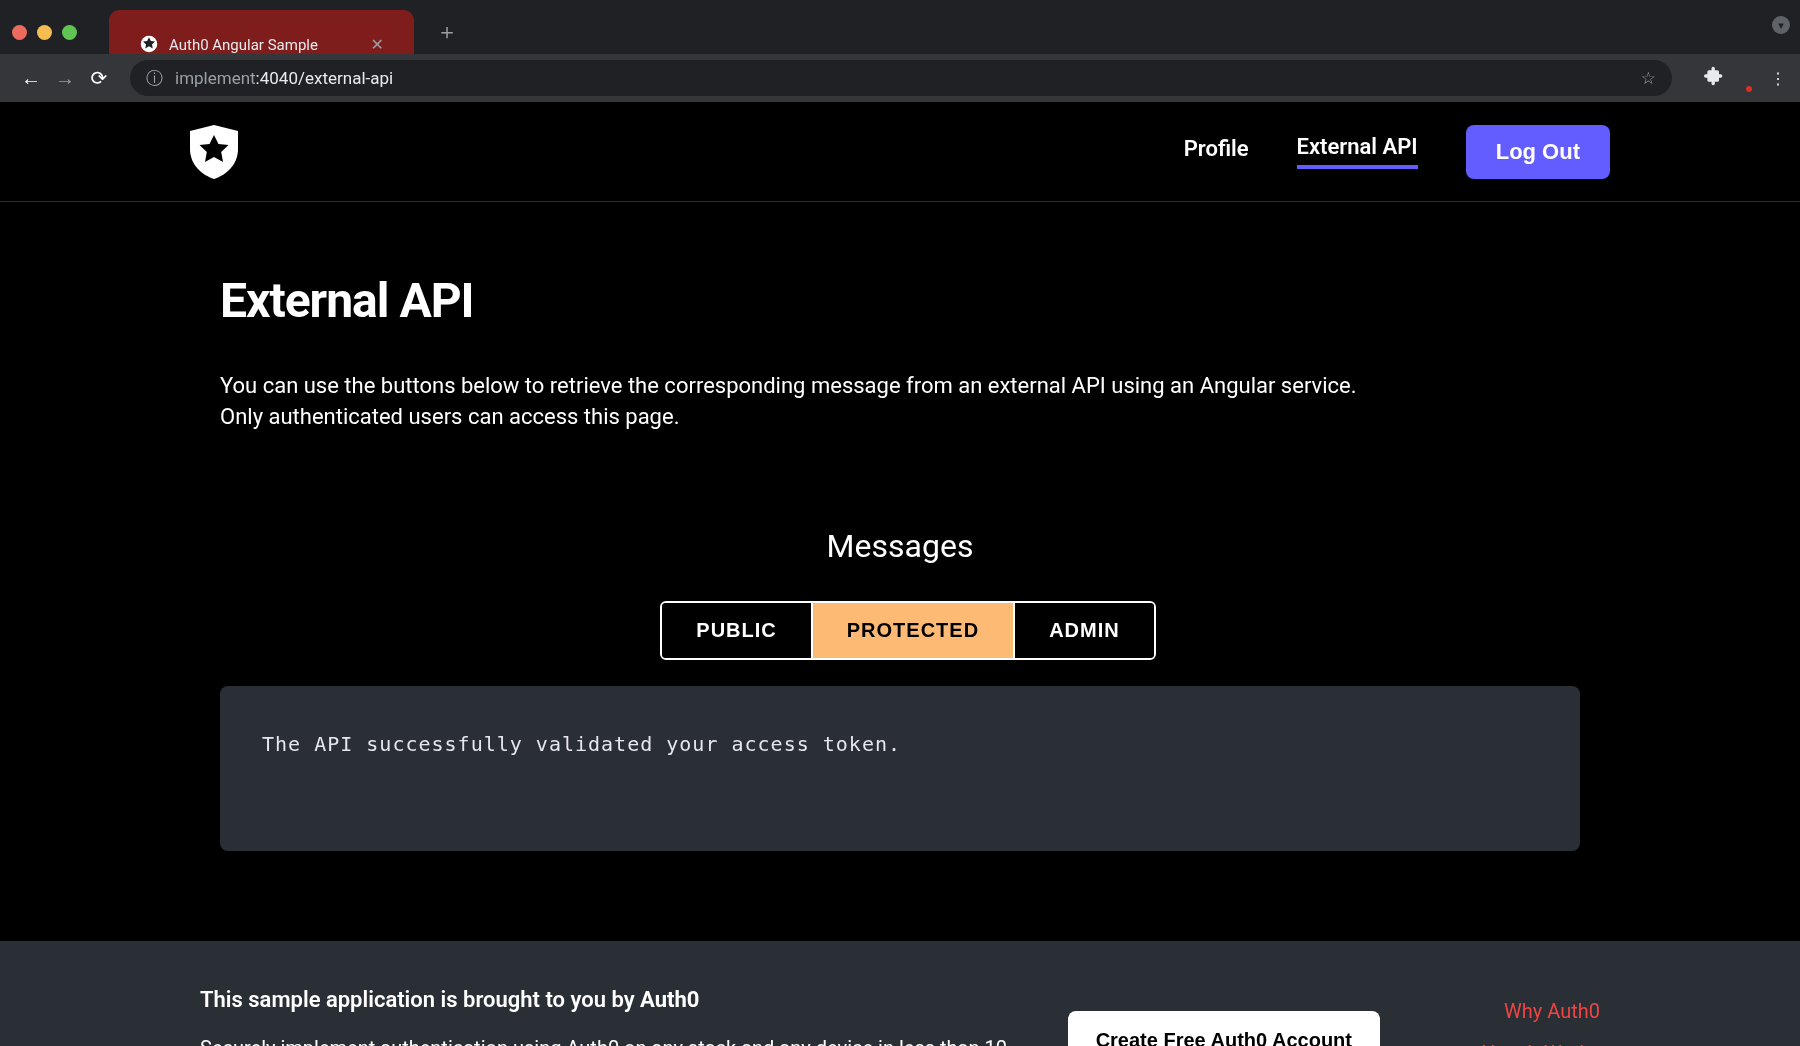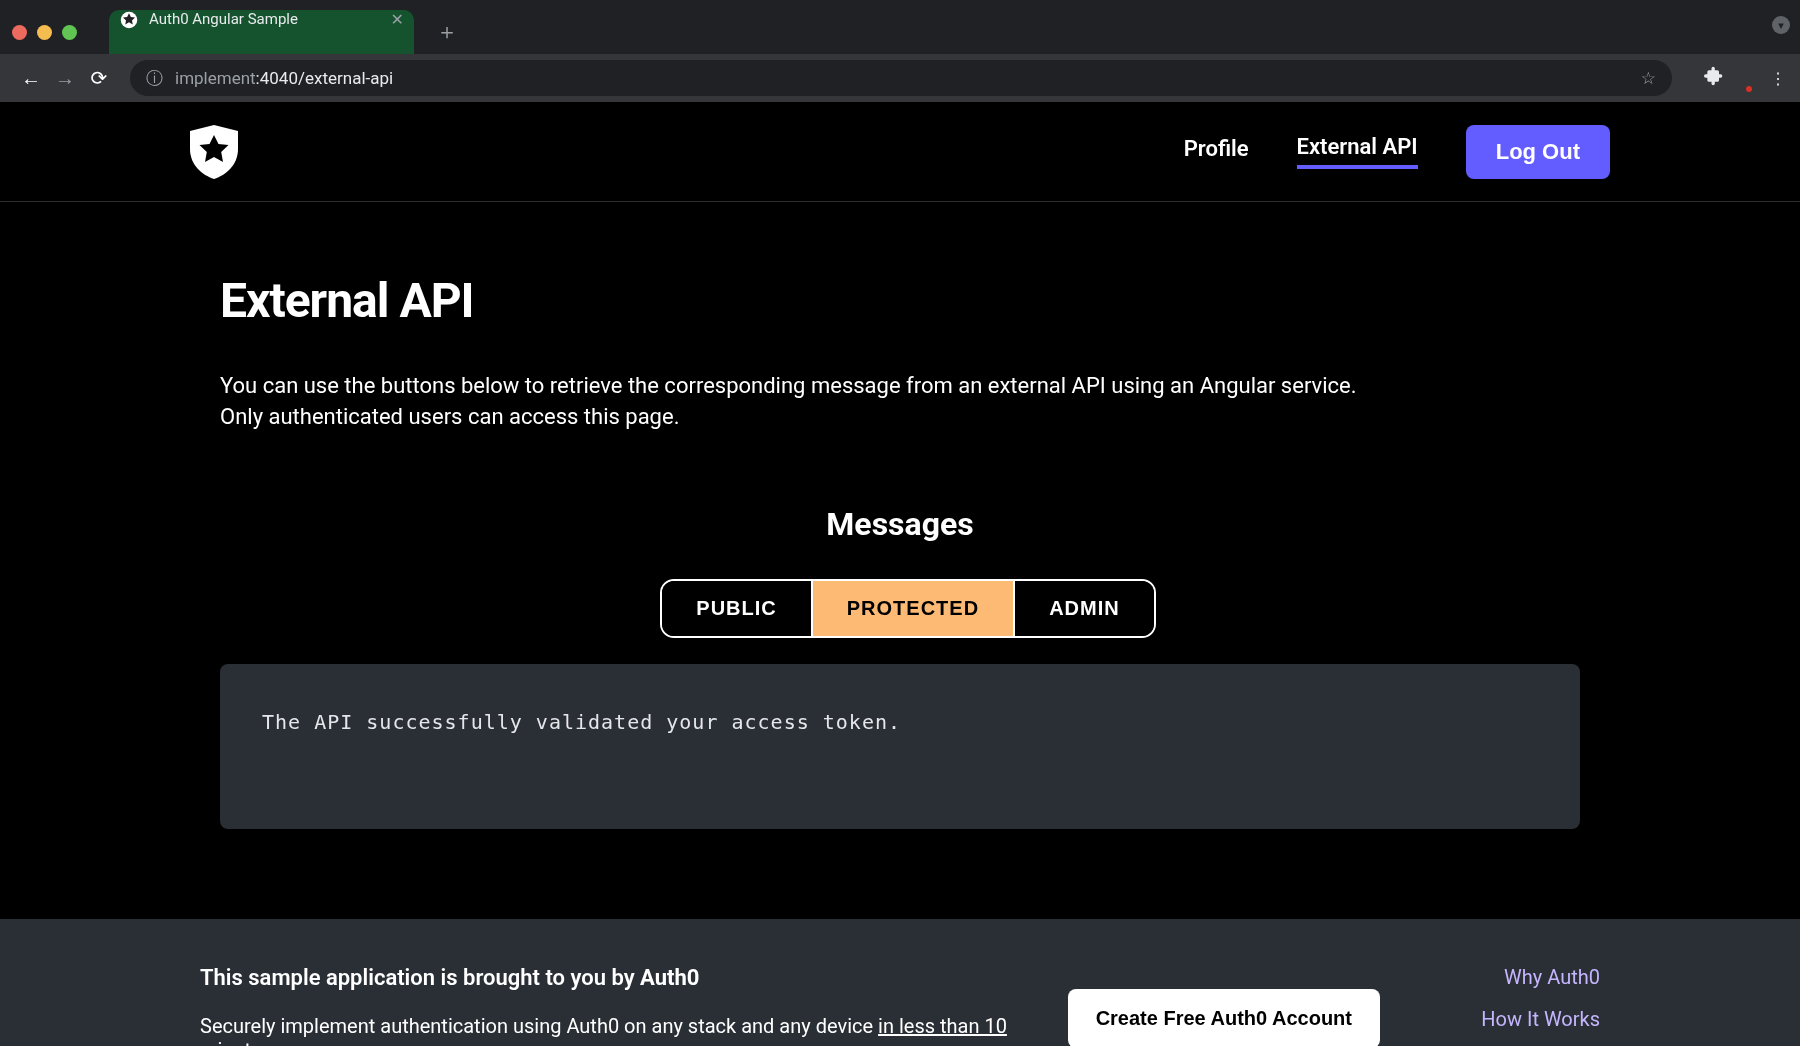--- a/index.html
+++ b/index.html
@@ -7,22 +7,22 @@
       width:1800px; height:1046px;
       font-family:-apple-system,BlinkMacSystemFont,"Segoe UI",Roboto,Helvetica,Arial,sans-serif;
       background:#000; overflow:hidden;
     }
     
     .chrome-top { background:#202124; }
     .tab-strip { height:54px; display:flex; align-items:center; padding:10px 10px 0 12px; }
     .traffic-light { width:15px; height:15px; border-radius:50%; margin-right:10px; }
     .tl-close { background:#ed6a5e; } .tl-min { background:#f5bd4f; } .tl-max { background:#61c554; }
     .tab {
-      margin-left:22px; display:flex; align-items:flex-start; background:#14532d;
-      height:44px; border-radius:10px 10px 0 0; padding:0 10px; min-width:305px;
+      margin-left:22px; display:flex; align-items:flex-end; background:#7f1d1d;
+      height:44px; border-radius:10px 10px 0 0; padding:0 30px; min-width:305px;
     }
     .tab-favicon {
       width:20px; height:20px; margin-right:10px; display:flex; align-items:center; justify-content:center;
     }
     .tab-title { color:#e8eaed; font-size:15px; flex:1; }
     .tab-close { color:#9aa0a6; font-size:16px; margin-left:8px; }
     .new-tab-btn { color:#9aa0a6; font-size:22px; margin-left:18px; width:30px; text-align:center; }
     .toolbar {
       background:#35363a; height:48px; display:flex; align-items:center; padding:0 14px;
     }
@@ -60,26 +60,26 @@
     .nav-right { margin-left:auto; display:flex; align-items:center; gap:48px; }
     .nav-link { color:#fff; font-size:22px; font-weight:600; text-decoration:none; padding-bottom:6px; }
     .nav-link.active { border-bottom:4px solid #635dff; }
     .btn-logout {
       background:#635dff; color:#fff; font-size:22px; font-weight:600;
       padding:14px 30px; border:none; border-radius:8px;
     }
     .content { padding:70px 220px 0 220px; }
     h1 { font-size:48px; font-weight:700; letter-spacing:-1px; margin-bottom:42px; }
     .lead { font-size:22px; line-height:1.4; max-width:1160px; }
-    .messages-title { text-align:center; font-size:32px; font-weight:700; margin-top:72px; }
+    .messages-title { text-align:center; font-size:32px; font-weight:400; margin-top:94px; }
     .btn-group {
       display:flex; justify-content:center; margin-top:36px;
     }
     .btn-group .grp {
-      display:flex; border:2px solid #fff; border-radius:14px; overflow:hidden;margin-left:16px;
+      display:flex; border:2px solid #fff; border-radius:6px; overflow:hidden;margin-left:16px;
     }
     .grp button {
       background:#000; color:#fff; border:none; font-size:20px; font-weight:700;
       letter-spacing:1px; padding:16px 34px; border-right:2px solid #fff;
     }
     .grp button:last-child { border-right:none; }
     .grp button.selected { background:#fdba74; color:#000; }
     .result-box {
       margin-top:26px; background:#2a2e35; border-radius:8px; min-height:165px;
       padding:46px 42px; font-family:ui-monospace,Menlo,Consolas,monospace;
@@ -91,21 +91,21 @@
     .footer-text h2 { font-size:22px; font-weight:600; margin-bottom:24px; }
     .footer-text h2 .brand { font-weight:700; }
     .footer-text p { font-size:20px; }
     .footer-text p .under { text-decoration:underline; }
     .footer-cta { display:flex; align-items:flex-start; padding:24px 40px 0 40px; }
     .cta-btn {
       background:#fff; color:#000; font-size:20px; font-weight:700;
       padding:18px 28px; border:none; border-radius:8px;
     }
     .footer-links { width:180px; text-align:right; }
-    .footer-links a { display:block; color:#c4b5fd; font-size:20px; margin-bottom:18px; text-decoration:none; }
+    .footer-links a { display:block; color:#ef4444; font-size:20px; margin-bottom:18px; text-decoration:none;margin-top:12px; }
   </style>
 </head>
 <body>
 
 <div class="chrome-top">
   <div class="tab-strip">
     <span class="traffic-light tl-close"></span>
     <span class="traffic-light tl-min"></span>
     <span class="traffic-light tl-max"></span>
     <div class="tab">

